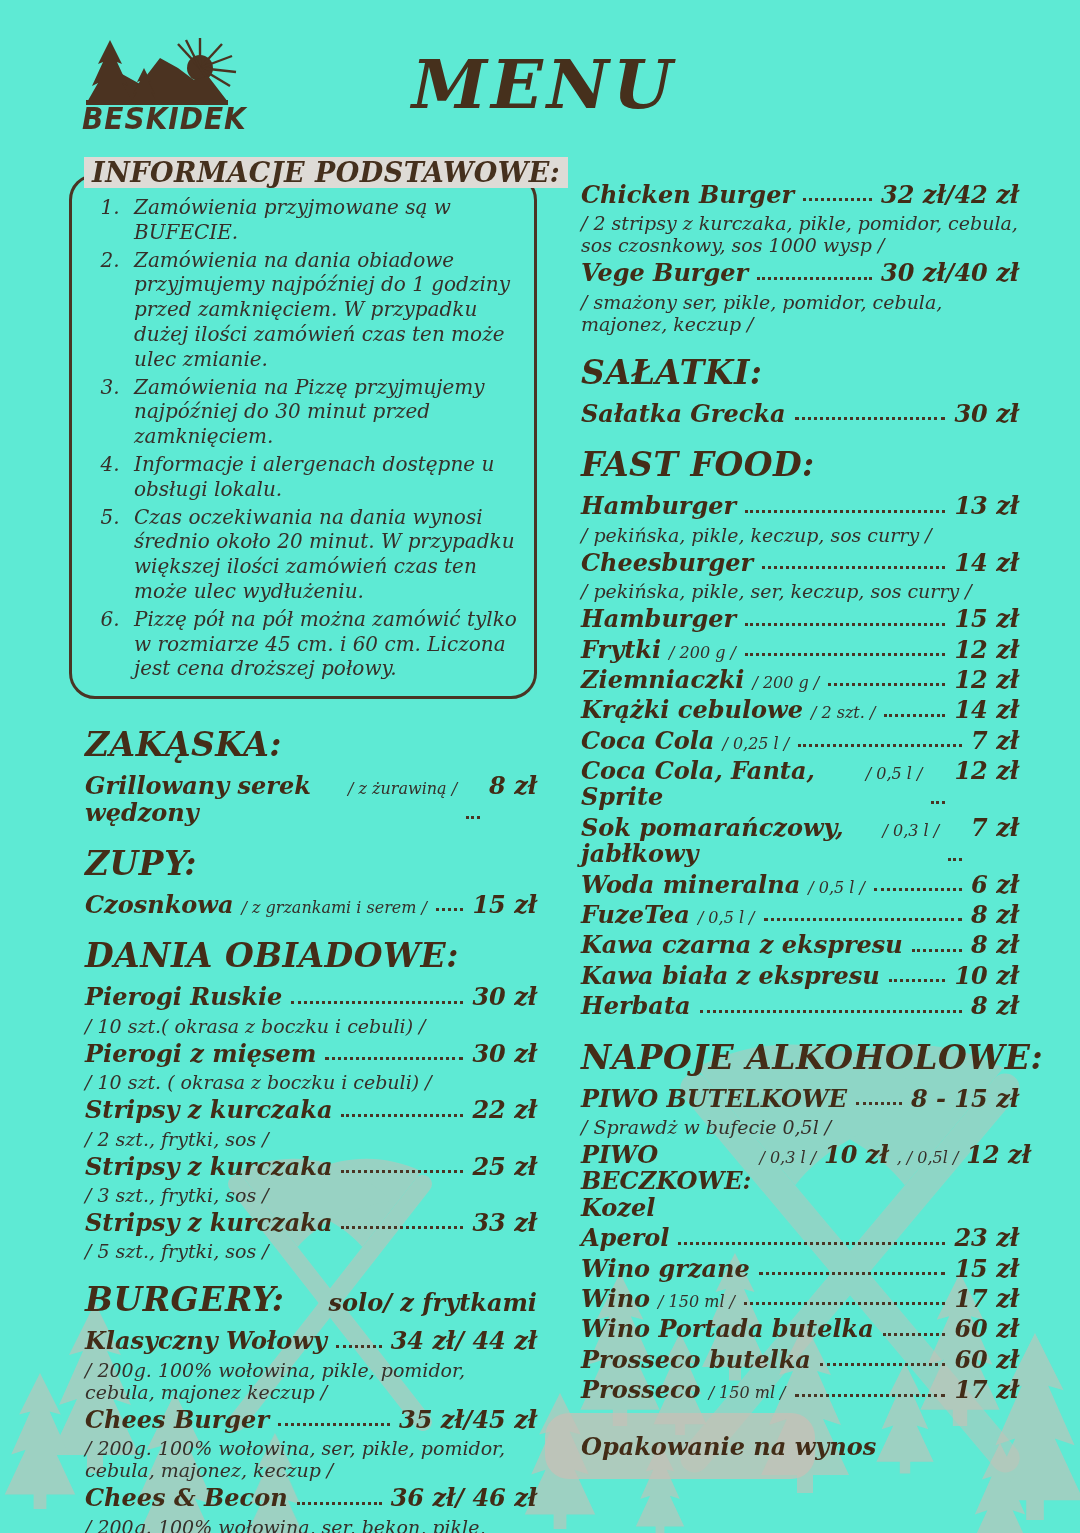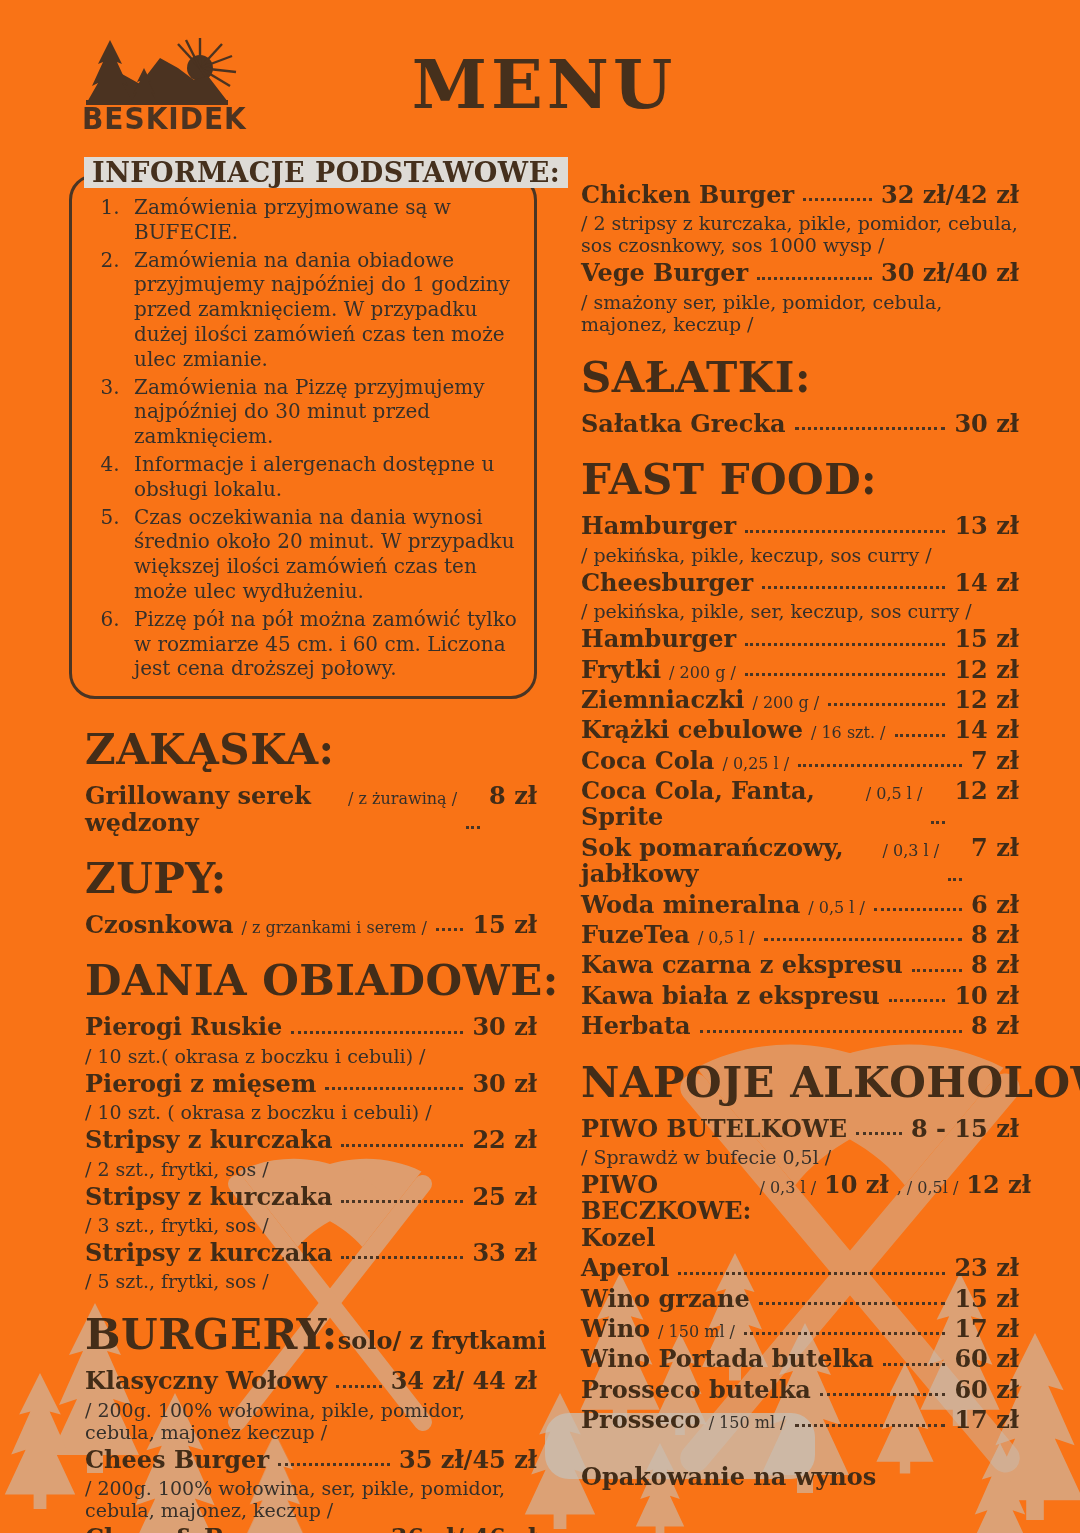--- a/index.html
+++ b/index.html
@@ -1,19 +1,19 @@
 <!DOCTYPE html>
 <html><head>
 <meta charset="utf-8">
 <style>
   html,body{margin:0;padding:0;background:#b8b2ac;}
   .page{
     position:relative;width:1080px;height:1533px;margin:0 auto;
-    background:#f97316;overflow:hidden;
-    font-family:"DejaVu Serif",serif;color:#43301e;
+    background:#5eead4;overflow:hidden;
+    font-family:"DejaVu Serif",serif;color:#43301e;font-style:italic;
   }
   
   .header{position:relative;height:158px;z-index:2;}
   .logo{position:absolute;left:82px;top:34px;width:160px;text-align:left;}
   .logo svg{display:block;}
   .logo-text{
     font-family:"DejaVu Sans",sans-serif;font-weight:bold;font-size:28px;
     letter-spacing:1px;color:#4b3321;margin-top:-4px;transform:scaleY(1.08);
   }
   .page-title{
@@ -30,21 +30,21 @@
     margin:16px 0 26px -16px;padding:16px 14px 12px 6px;
   }
   .info-heading{
     position:absolute;top:-20px;left:12px;background:#dedbd6;padding:0 8px;
     font-size:27px;font-weight:bold;letter-spacing:0.5px;color:#45301d;white-space:nowrap;
   }
   .info-box ol{margin:2px 0 0 0;padding-left:48px;font-size:20px;color:#36302a;line-height:1.24;}
   .info-box li{margin-bottom:3px;padding-left:8px;}
   
   .heading-row{display:flex;align-items:baseline;justify-content:space-between;margin:18px 0 9px;}
-  .heading{font-size:42px;font-weight:bold;letter-spacing:0.5px;color:#442d18;white-space:nowrap;}
+  .heading{font-size:33px;font-weight:bold;letter-spacing:0.5px;color:#442d18;white-space:nowrap;}
   .heading-right{font-size:24px;font-weight:bold;color:#3e2a16;white-space:nowrap;}
   
   .item{margin-bottom:4px;}
   .row{display:flex;align-items:baseline;font-size:24px;line-height:1.1;}
   .name{font-weight:bold;color:#422c17;white-space:pre-wrap;}
   .note{font-size:16px;color:#36302a;margin-left:8px;white-space:nowrap;}
   .leader{
     flex:1 1 auto;min-width:14px;margin:0 9px;
     border-bottom:3px dotted #4a3524;align-self:flex-end;transform:translateY(-7px);
   }
@@ -301,21 +301,21 @@
             <div class="row">
               <span class="name">Ziemniaczki</span>
               <span class="note">/ 200 g /</span>
               <span class="leader"></span>
               <span class="price">12 zł</span>
             </div>
           </div>
           <div class="item">
             <div class="row">
               <span class="name">Krążki cebulowe</span>
-              <span class="note">/ 16 szt. /</span>
+              <span class="note">/ 2 szt. /</span>
               <span class="leader"></span>
               <span class="price">14 zł</span>
             </div>
           </div>
           <div class="item">
             <div class="row">
               <span class="name">Coca Cola</span>
               <span class="note">/ 0,25 l /</span>
               <span class="leader"></span>
               <span class="price">7 zł</span>

